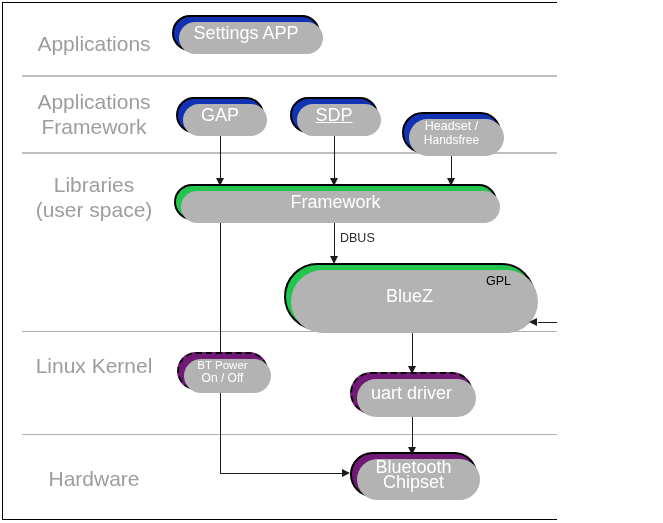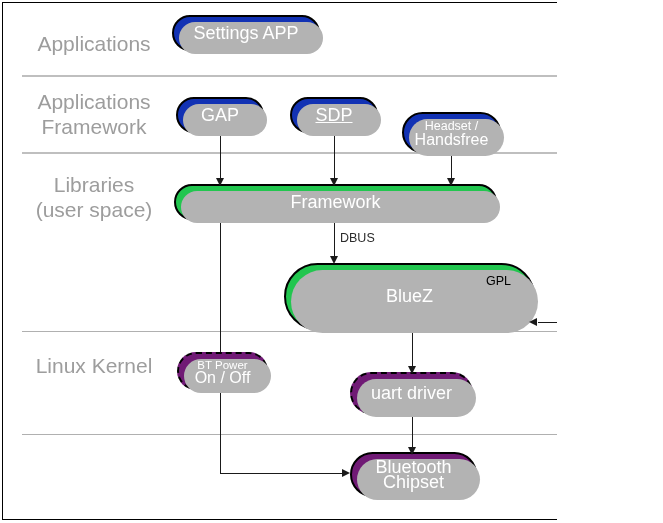--- a/index.html
+++ b/index.html
@@ -68,21 +68,21 @@
   .node .l2{position:relative;z-index:2;}
 
   .node.blue{background:#1232b4;}
   .node.green{background:#22c64f;}
   .node.red{background:#701a75;}
   .node.dashed{border:2px dashed #000000;}
 
   .t14{font-size:18px;line-height:15px;}
   .t13{font-size:12.5px;line-height:15px;}
   .t12{font-size:11.5px;line-height:13px;}
-  .t11{font-size:16px;line-height:12px;}
+  .t11{font-size:12px;line-height:12px;}
 
   
   .corner-tag{
     position:absolute;
     color:#000000;
     font-size:12.5px;
     z-index:6;
   }
 
   
@@ -137,20 +137,21 @@
   <div class="layer-label" style="left:14px;top:31px;width:160px;">Applications</div>
 
   <div class="layer-label" style="left:14px;top:89px;width:160px;">Applications
 Framework</div>
 
   <div class="layer-label" style="left:14px;top:172px;width:160px;">Libraries
 (user space)</div>
 
   <div class="layer-label" style="left:14px;top:353px;width:160px;">Linux Kernel</div>
 
+  <div class="layer-label" style="left:14px;top:466px;width:160px;">Hardware</div>
 
   <div class="vline" style="left:220px;top:133px;height:341px;"></div>
   <div class="hline" style="left:220px;top:473px;width:125px;"></div>
   <div class="arrow-r" style="left:342px;top:469px;"></div>
 
   <div class="arrow-d" style="left:215.5px;top:178px;"></div>
 
   <div class="vline" style="left:334px;top:133px;height:50px;"></div>
   <div class="arrow-d" style="left:329.5px;top:178px;"></div>
 

